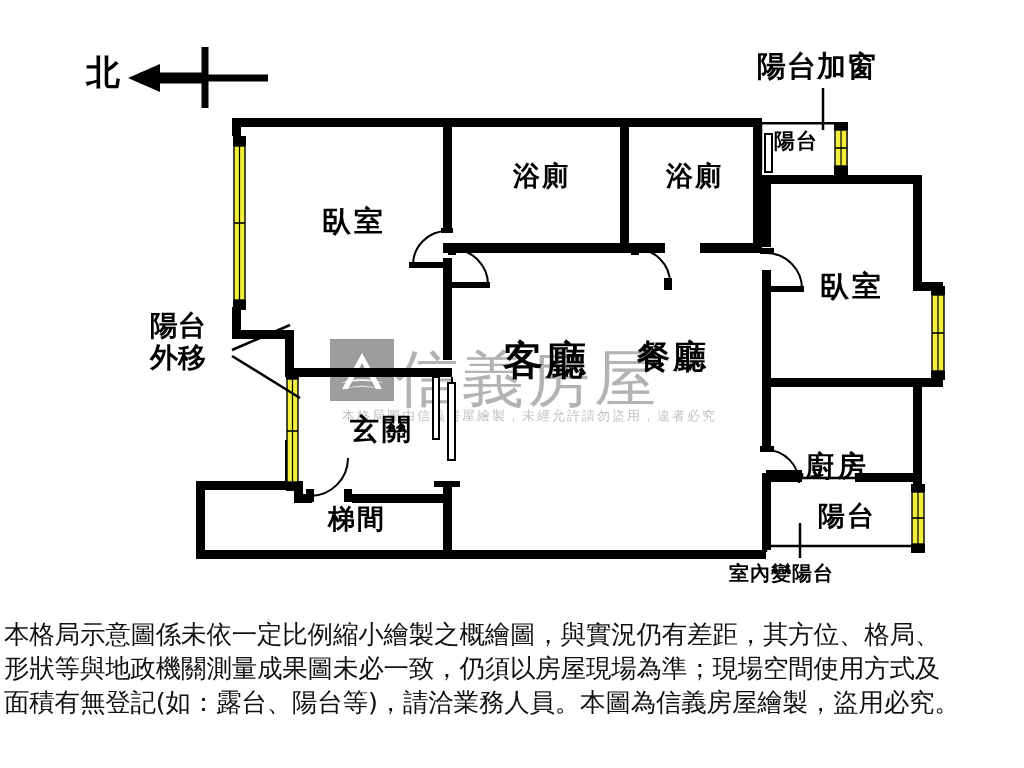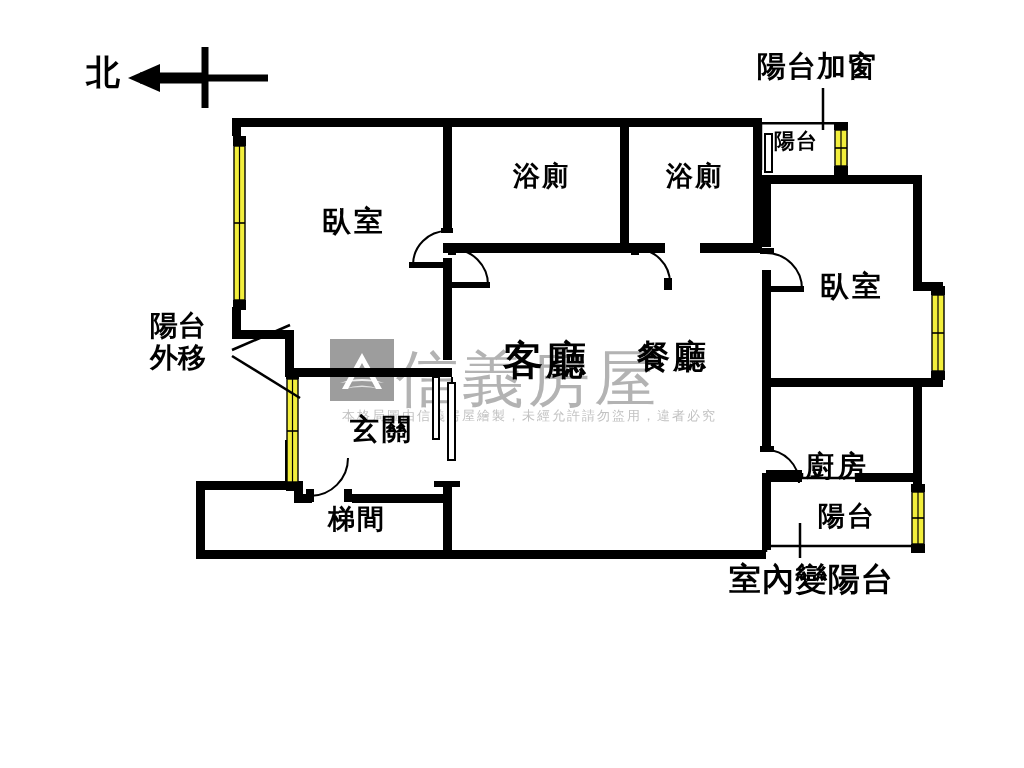--- a/index.html
+++ b/index.html
@@ -313,18 +313,23 @@
 
   <div class="lbl room-label" style="left:818px; top:502px;">陽台</div>
 
   <div class="lbl callout-label" style="left:757px; top:52px; font-size:29px;">陽台加窗</div>
 
   <div class="lbl callout-label2" style="left:150px; top:310px;">
     <div>陽台</div>
     <div>外移</div>
   </div>
 
-  <div class="lbl callout-label" style="left:729px; top:563px; font-size:32px;">室內變陽台</div>
+  <div class="lbl callout-label" style="left:729px; top:563px; font-size:20px;">室內變陽台</div>
 
   <div class="lbl north-label" style="left:86px; top:55px;">北</div>
 
+  <div class="disclaimer">
+    <div>本格局示意圖係未依一定比例縮小繪製之概繪圖，與實況仍有差距，其方位、格局、</div>
+    <div>形狀等與地政機關測量成果圖未必一致，仍須以房屋現場為準；現場空間使用方式及</div>
+    <div>面積有無登記(如：露台、陽台等)，請洽業務人員。本圖為信義房屋繪製，盜用必究。</div>
+  </div>
 
 </div>
 
 </body></html>

